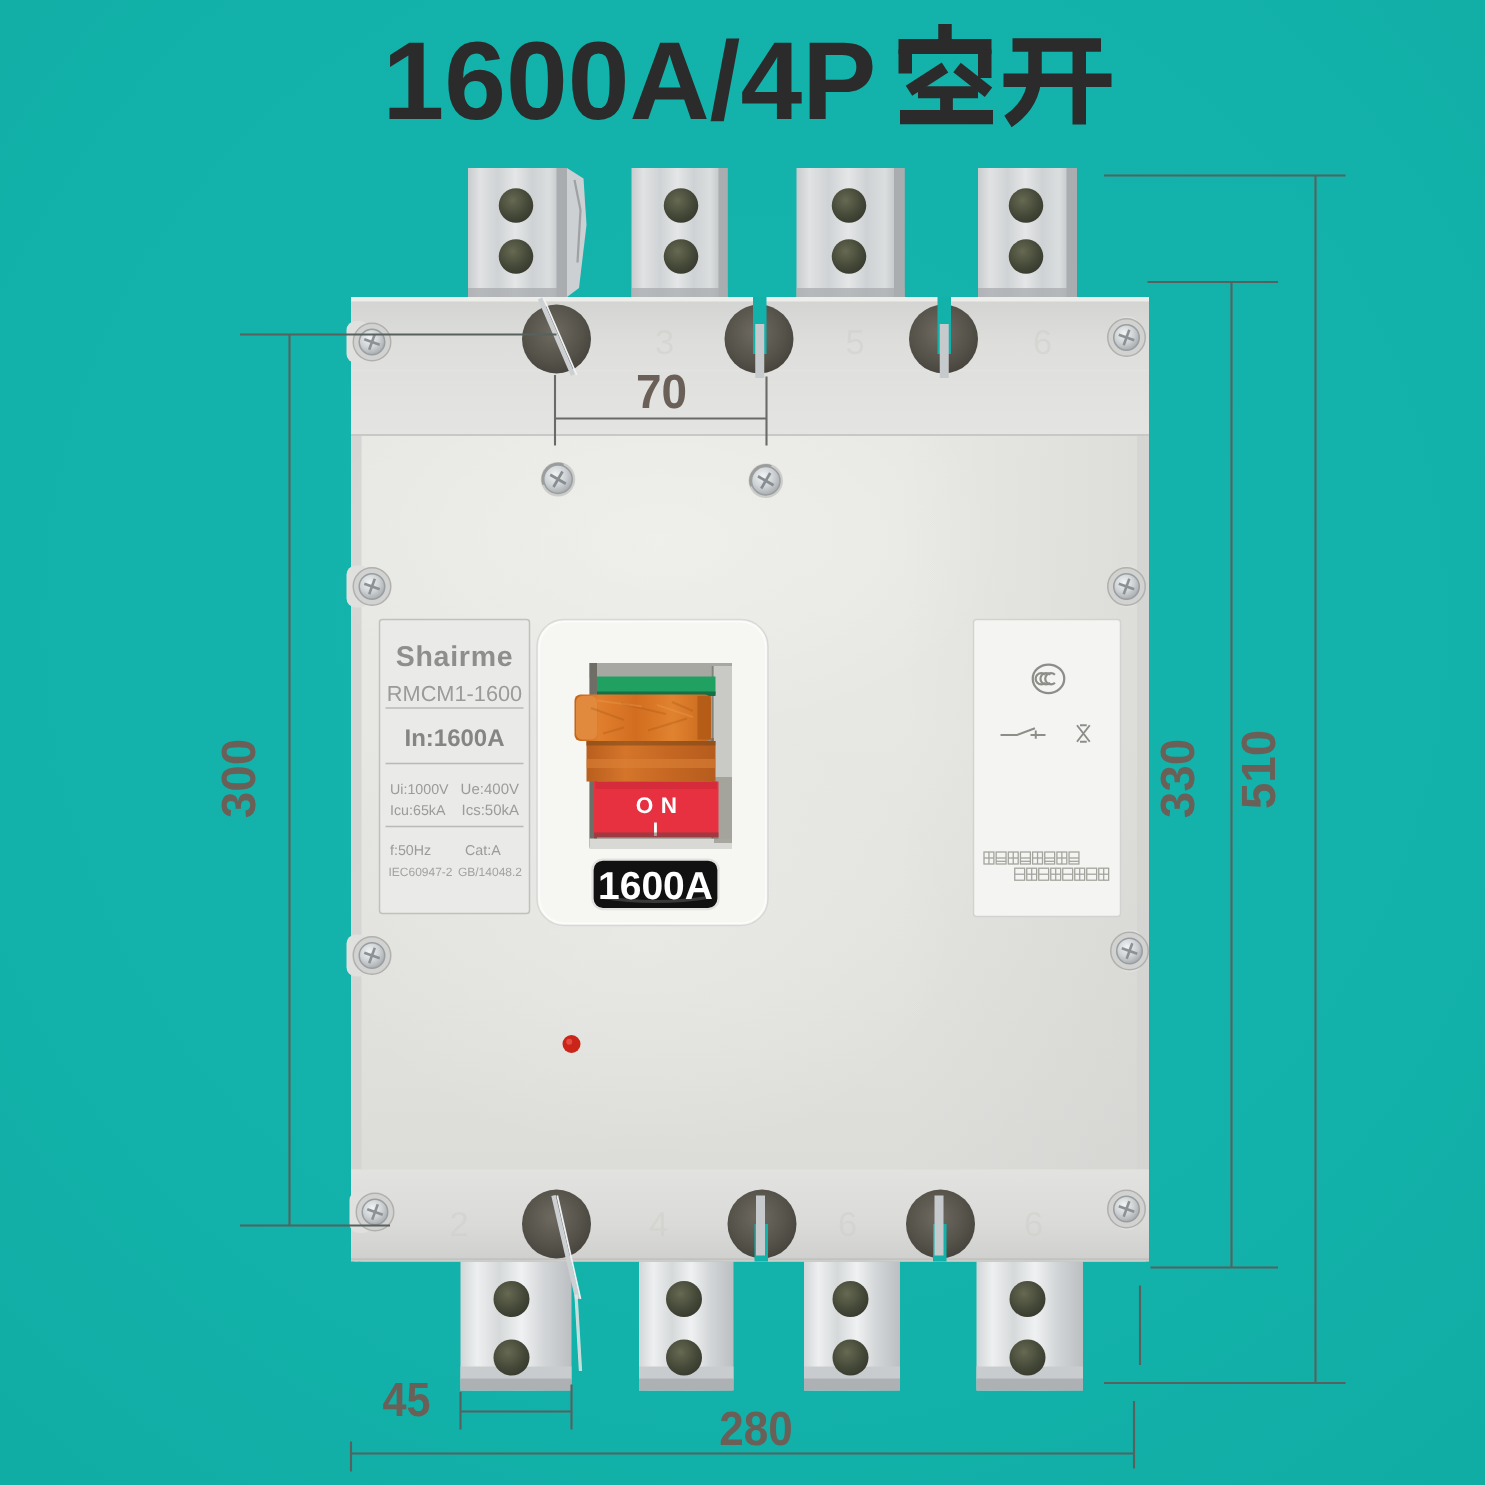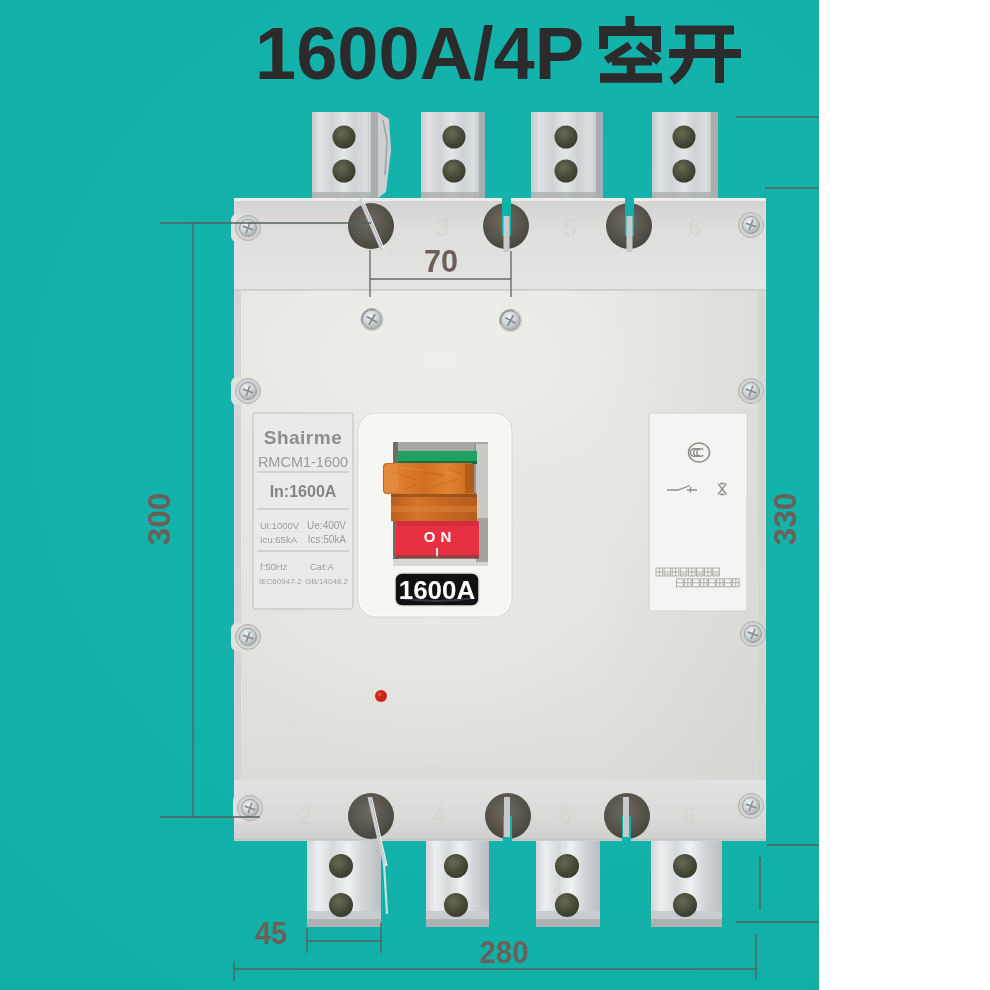--- a/index.html
+++ b/index.html
@@ -1,16 +1,16 @@
 <!DOCTYPE html>
 <html><head>
 <meta charset="utf-8">
 <style>
   html,body{margin:0;padding:0;}
-  #stage{position:relative;width:819px;height:990px;overflow:hidden;background:#13b1a7;font-family:"Liberation Sans",sans-serif;}
+  #stage{position:relative;width:990px;height:990px;overflow:hidden;background:#13b1a7;font-family:"Liberation Sans",sans-serif;}
   svg{display:block;}
 </style>
 </head>
 <body>
 <div id="stage">
 <svg width="990" height="990" viewBox="0 0 990 990" xmlns="http://www.w3.org/2000/svg">
 <defs>
   <radialGradient id="bgrad" cx="50%" cy="42%" r="75%">
     <stop offset="0%" stop-color="#15b6ae"></stop>
     <stop offset="70%" stop-color="#12b1a9"></stop>

